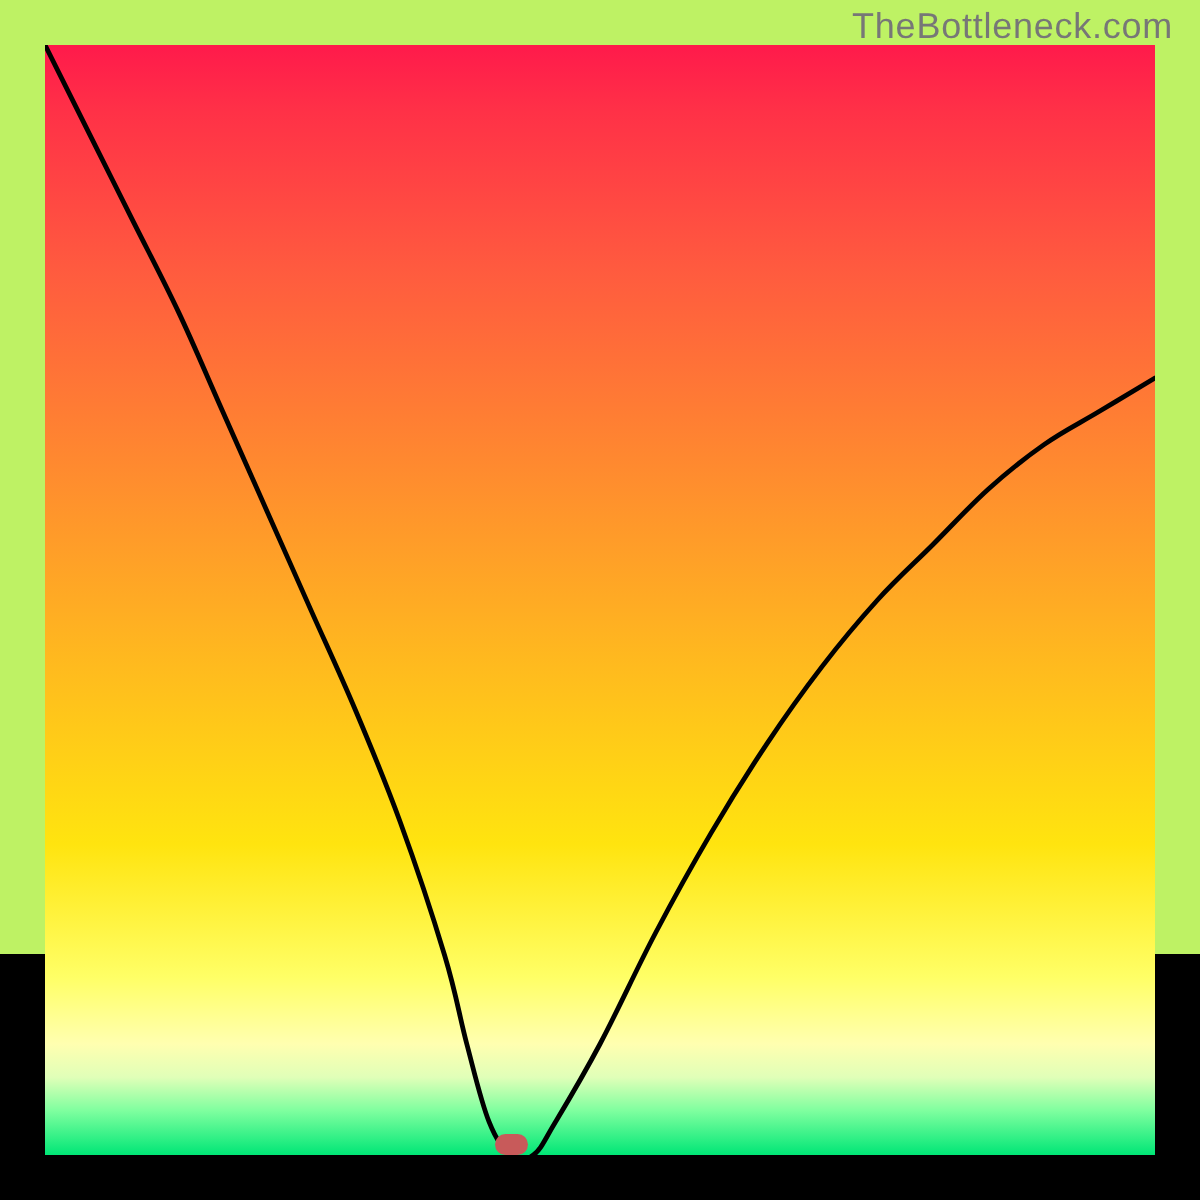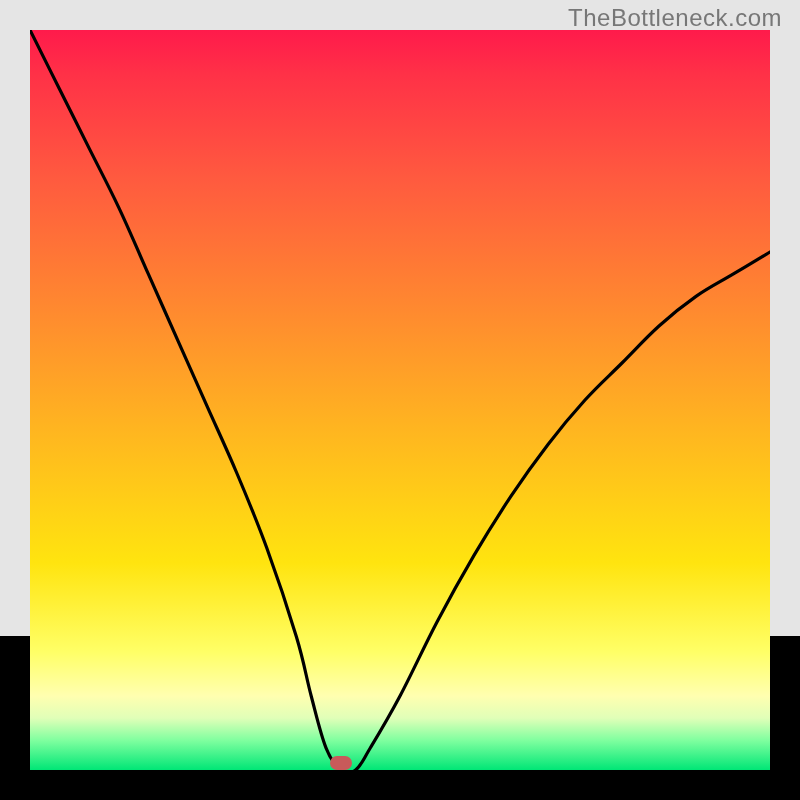--- a/index.html
+++ b/index.html
@@ -8,21 +8,21 @@
     width: 800px;
     height: 800px;
     background: #000;
     font-family: Arial, Helvetica, sans-serif;
     overflow: hidden;
   }
   .outer {
     position: relative;
     width: 800px;
     height: 636px;
-    background: #e5e5e5;
+    background: #bef264;
   }
   .watermark {
     position: absolute;
     top: 4px;
     right: 18px;
     color: #777;
     font-size: 24px;
     font-weight: 500;
     letter-spacing: 0.5px;
     z-index: 5;

